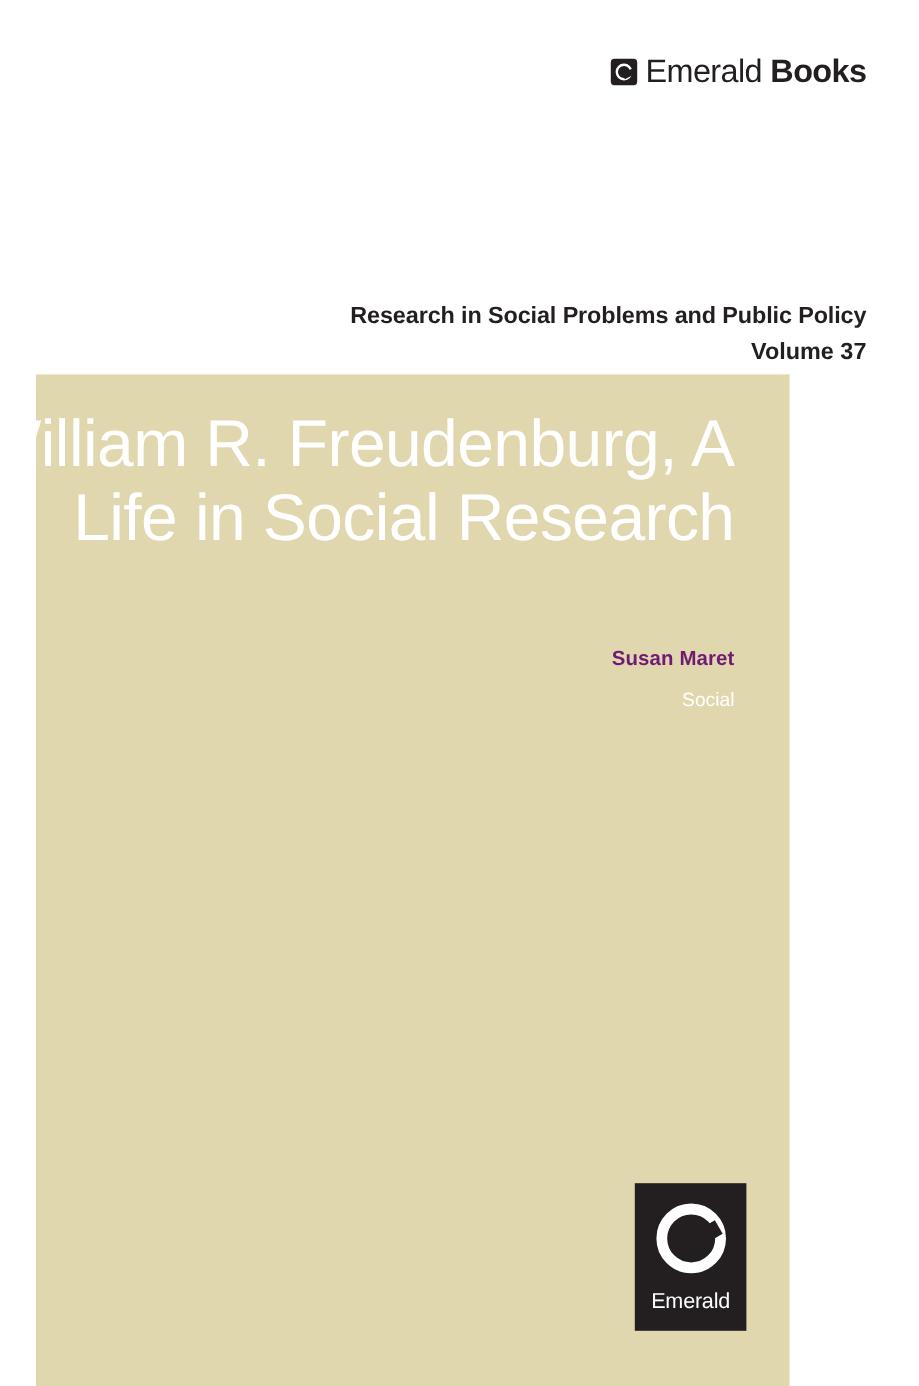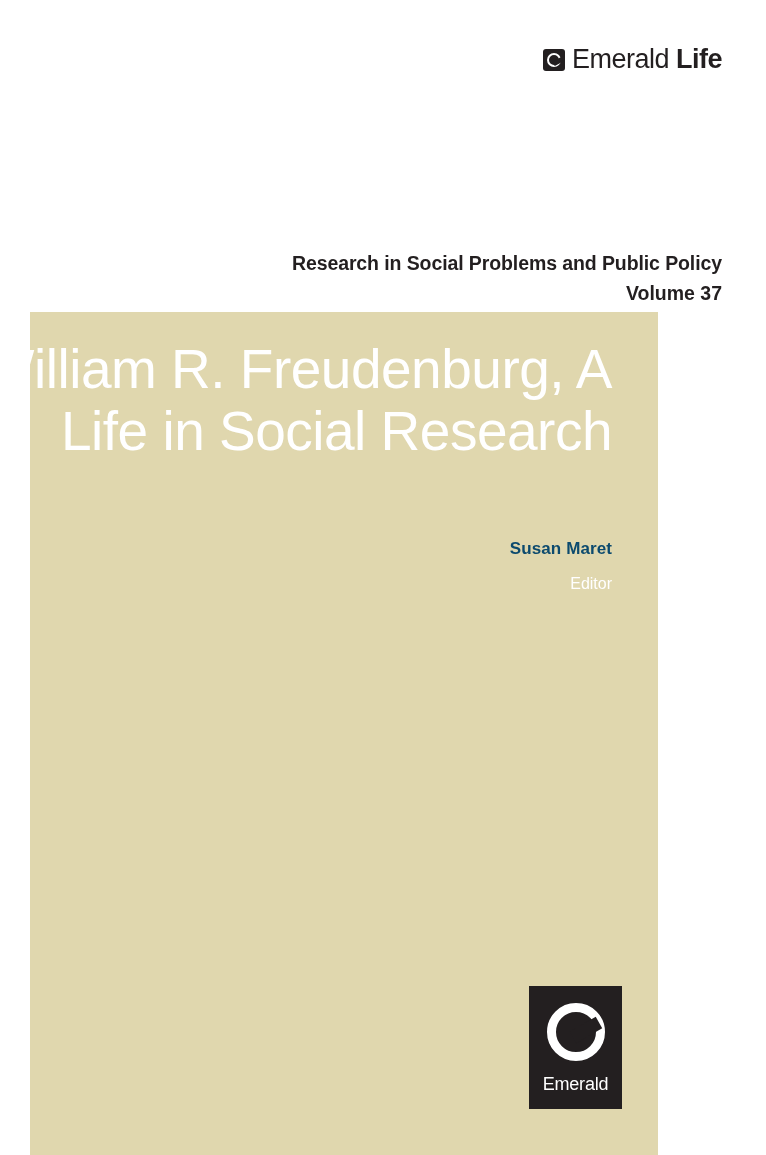--- a/index.html
+++ b/index.html
@@ -109,21 +109,21 @@
     line-height: 62px;
     font-weight: normal;
     letter-spacing: -0.5px;
   }
 
   .editor-name {
     position: absolute;
     right: 46px;
     top: 227px;
     text-align: center;
-    color: #0c4a6e;
+    color: #701a75;
     font-size: 17px;
     font-weight: bold;
     letter-spacing: 0.1px;
   }
   .editor-role {
     position: absolute;
     right: 46px;
     top: 263px;
     text-align: right;
     color: #ffffff;
@@ -177,30 +177,30 @@
     font-size: 18px;
     letter-spacing: -0.2px;
   }
 </style>
 </head>
 <body>
 
 <div class="publisher-logo">
   <span class="emerald-mark"></span>
   <span class="word-light">Emerald</span>
-  <span class="word-bold">Life</span>
+  <span class="word-bold">Books</span>
 </div>
 
 <div class="series-block">
   <div class="series-title">Research in Social Problems and Public Policy</div>
   <div class="series-volume">Volume 37</div>
 </div>
 
 <div class="cover-panel">
   <div class="book-title">William R. Freudenburg, A Life in Social Research</div>
   <div class="editor-name">Susan Maret</div>
-  <div class="editor-role">Editor</div>
+  <div class="editor-role">Social</div>
 
   <div class="emerald-badge">
     <div class="badge-ring"></div>
     <div class="badge-word">Emerald</div>
   </div>
 </div>
 
 </body></html>

